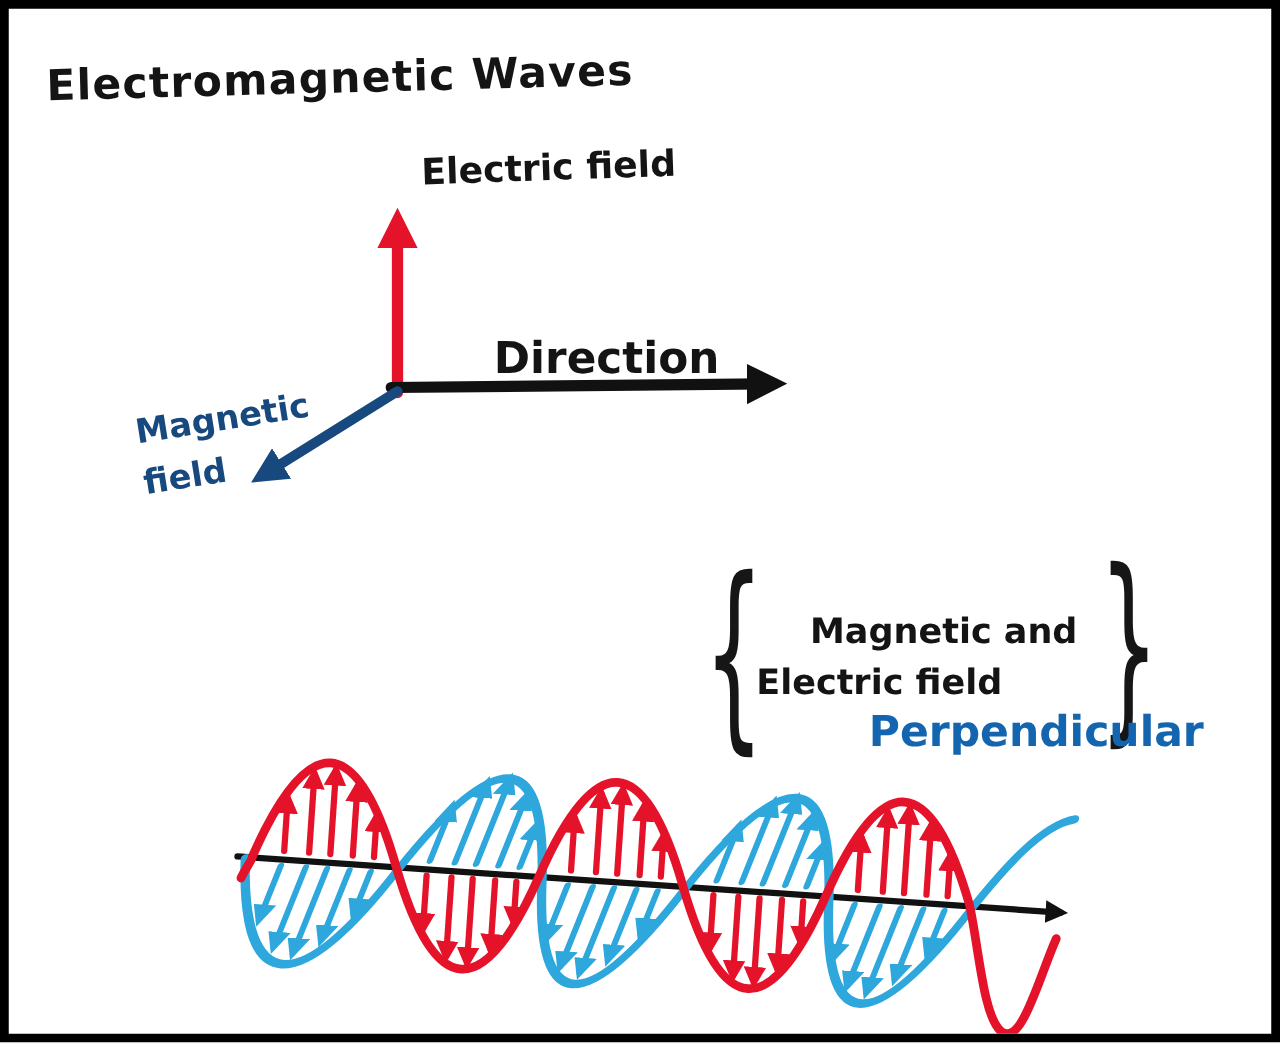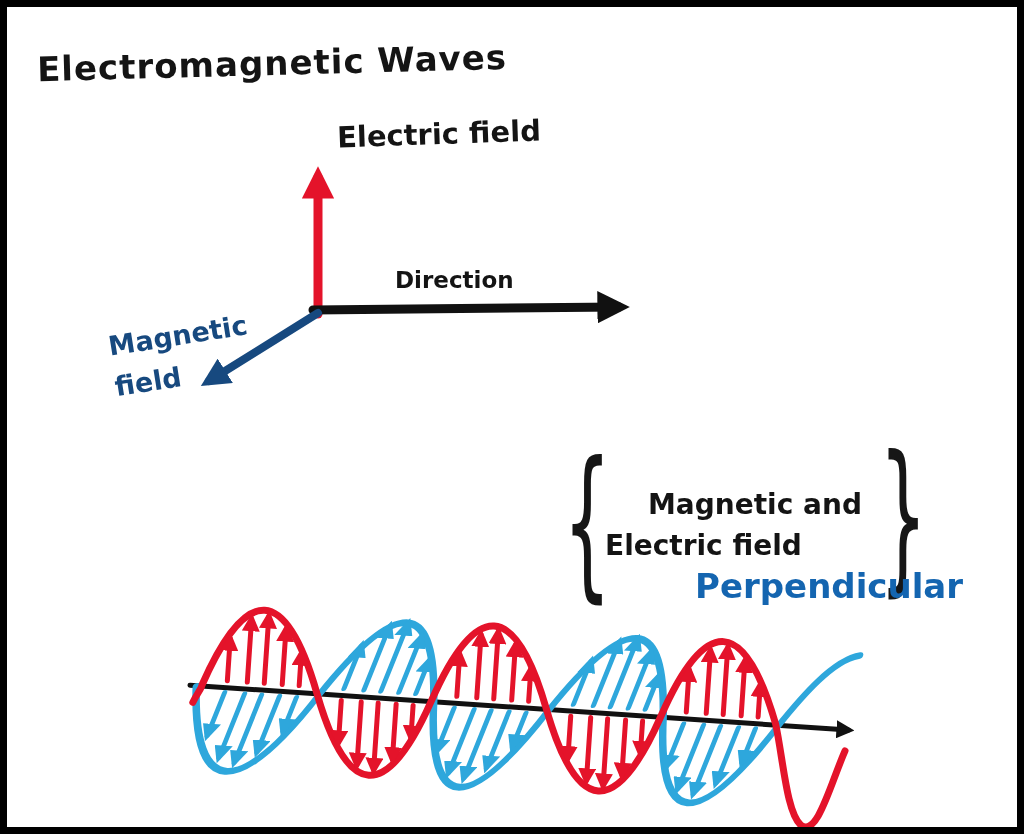--- a/index.html
+++ b/index.html
@@ -5,21 +5,21 @@
   html,body{margin:0;padding:0;background:#ffffff;}
   .frame{
     position:relative;width:1024px;height:834px;box-sizing:border-box;
     border:7px solid #000;background:#fff;overflow:hidden;
     font-family:"DejaVu Sans",sans-serif;
   }
   .draw{position:absolute;left:0;top:0;}
   .hand{position:absolute;color:#141414;font-weight:600;white-space:nowrap;}
   .title{left:30px;top:36px;font-size:34px;letter-spacing:1px;transform:rotate(-1.5deg);}
   .lbl-electric{left:330px;top:110px;font-size:29px;transform:rotate(-2deg);}
-  .lbl-direction{left:388px;top:260px;font-size:23px;font-weight:700;}
+  .lbl-direction{left:388px;top:260px;font-size:35px;font-weight:700;}
   .lbl-magnetic{left:104px;top:308px;width:150px;font-size:27px;color:#17497f;
     transform:rotate(-9deg);line-height:1.5;white-space:normal;font-weight:700;}
   .ann-line1{left:616px;top:481px;font-size:28px;margin-left:25px;}
   .ann-line2{left:598px;top:522px;font-size:28px;}
   .ann-line3{left:688px;top:559px;font-size:34px;color:#1465b0;font-weight:700;}
   .brace{position:absolute;font-size:76px;font-weight:400;color:#161616;
     transform:scaleY(2.15);transform-origin:center;line-height:1;}
   .brace-left{left:556px;top:478px;}
   .brace-right{left:872px;top:472px;}
 

